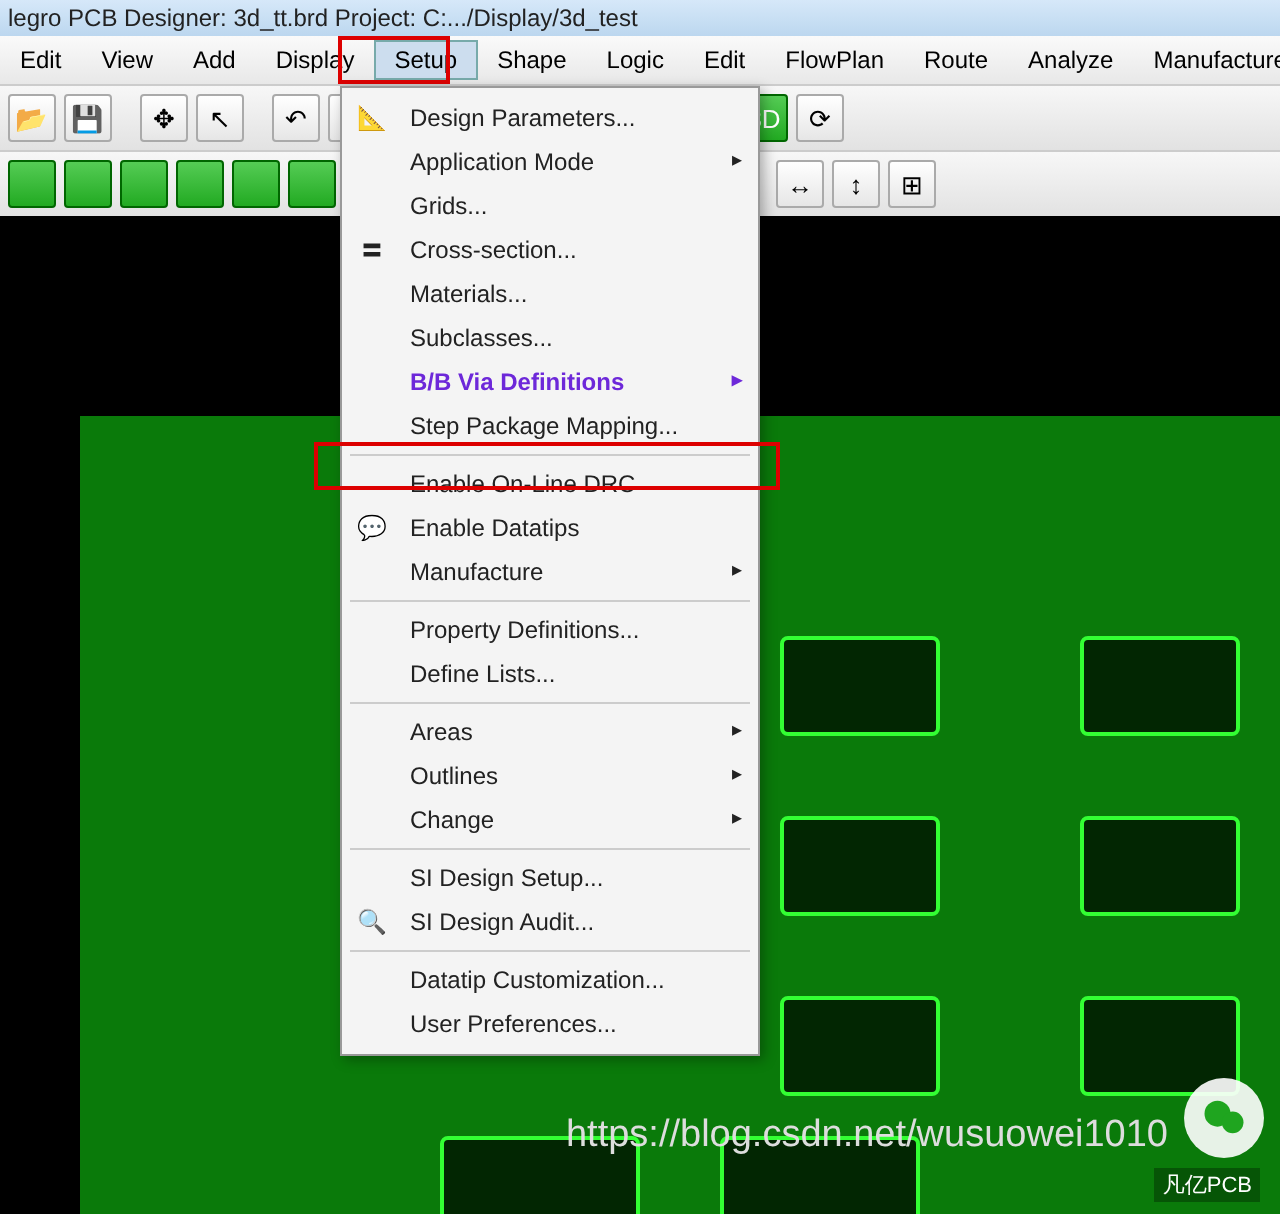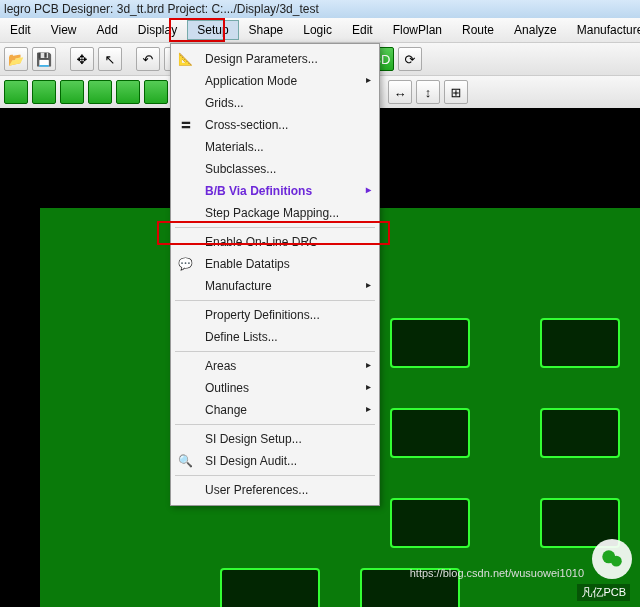--- a/index.html
+++ b/index.html
@@ -17,21 +17,21 @@
 .pcb { position: absolute; left: 40px; top: 100px; width: 640px; height: 420px; background: #0a7a0a; }
 .comp { position: absolute; background: #022602; border: 2px solid #3f3; border-radius: 4px; }
 .comp::before, .comp::after { content: ""; position: absolute; background: #0c0; }
 .dropdown { position: absolute; left: 170px; top: 43px; width: 210px; background: #f4f4f4; border: 1px solid #999; box-shadow: 2px 2px 6px rgba(0,0,0,0.3); padding: 4px 0; }
 .dropdown .item { padding: 4px 28px 4px 34px; cursor: pointer; position: relative; white-space: nowrap; color: #222; }
 .dropdown .item.disabled { color: #6d28d9; font-weight: bold; }
 .dropdown .sep { height: 1px; background: #ccc; margin: 3px 4px; }
 .dropdown .item .arrow { position: absolute; right: 8px; top: 4px; font-size: 10px; }
 .dropdown .item .icon { position: absolute; left: 6px; top: 2px; width: 18px; height: 18px; display: flex; align-items: center; justify-content: center; font-size: 12px; }
 .highlight-item { border: 2px solid #d00; position: absolute; pointer-events: none; }
-.watermark { position: absolute; right: 8px; bottom: 8px; color: #ddd; font-size: 11px; white-space: nowrap; margin-left: 30px; }
+.watermark { position: absolute; right: 8px; bottom: 8px; color: #ddd; font-size: 19px; white-space: nowrap; margin-left: 30px; }
 .wechat { position: absolute; right: 8px; bottom: 28px; width: 40px; height: 40px; border-radius: 50%; background: #fff; display: flex; align-items: center; justify-content: center; opacity: 0.9; }
 .wechat svg { width: 26px; height: 26px; fill: #2a2; }
 .badge { position: absolute; right: 10px; bottom: 6px; color: #fff; font-size: 11px; background: rgba(0,0,0,0.3); padding: 1px 4px; }
 </style>
 </head>
 <body>
 
 <div class="titlebar">legro PCB Designer: 3d_tt.brd  Project: C:.../Display/3d_test</div>
 
 <div class="menubar" id="menubar">
@@ -128,15 +128,16 @@
     <div class="item"><span>Property Definitions...</span></div>
     <div class="item"><span>Define Lists...</span></div>
     <div class="sep"></div>
     <div class="item"><span>Areas</span><span class="arrow">▸</span></div>
     <div class="item"><span>Outlines</span><span class="arrow">▸</span></div>
     <div class="item"><span>Change</span><span class="arrow">▸</span></div>
     <div class="sep"></div>
     <div class="item"><span>SI Design Setup...</span></div>
     <div class="item"><span class="icon">🔍</span><span>SI Design Audit...</span></div>
     <div class="sep"></div>
+    <div class="item"><span>Datatip Customization...</span></div>
     <div class="item"><span>User Preferences...</span></div>
   </div>
 <div class="highlight-item" style="left:157px; top:221px; width:233px; height:24px;"></div>
 
 </body></html>

